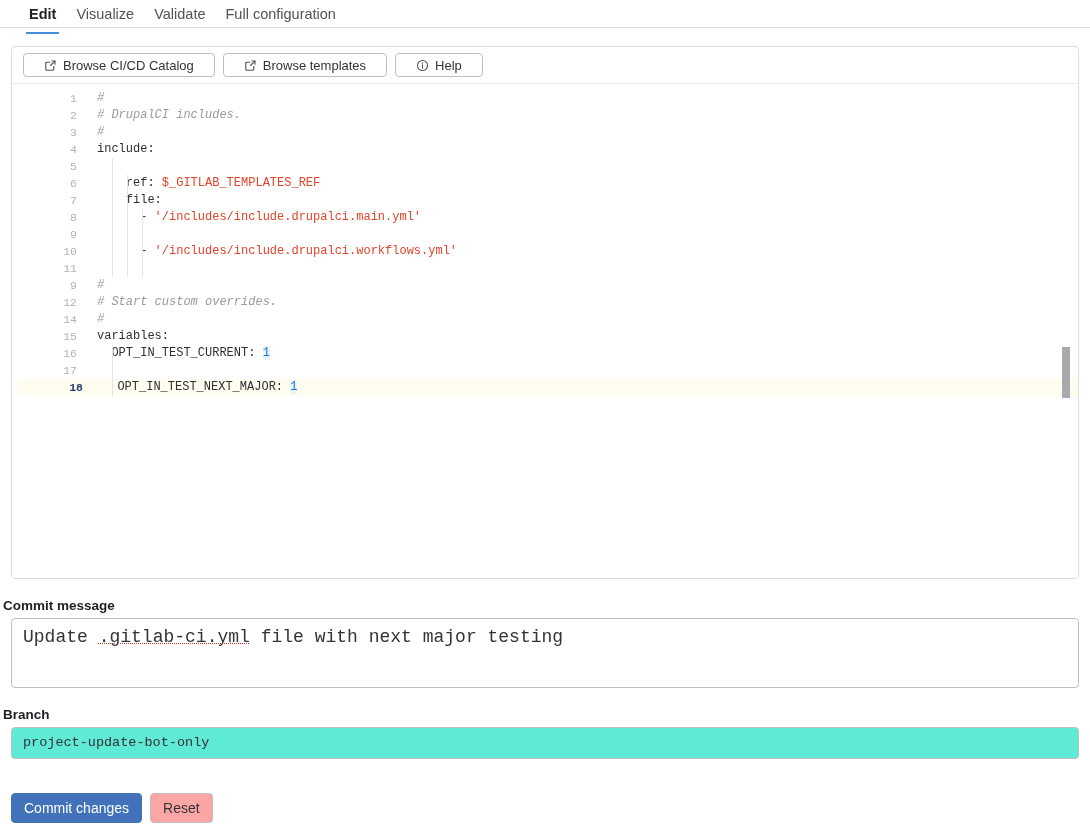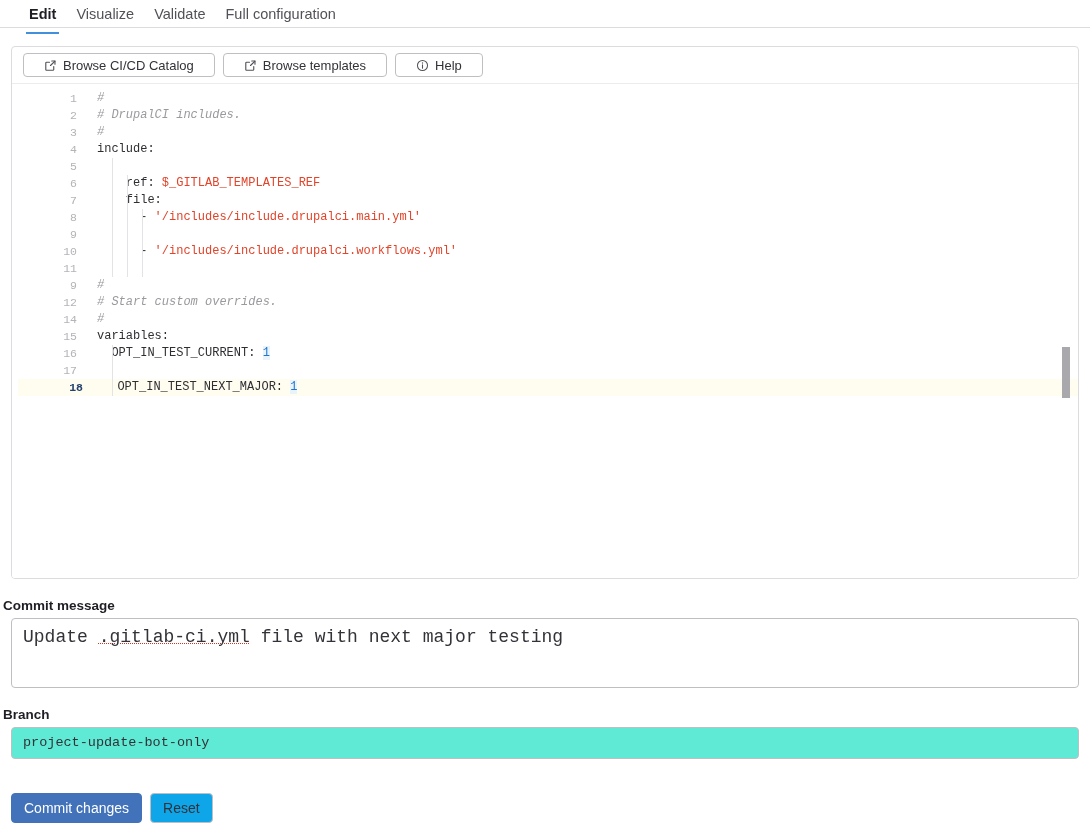--- a/index.html
+++ b/index.html
@@ -236,21 +236,21 @@
     color: #fff;
     font-size: 14px;
     cursor: pointer;
     font-family: "Liberation Sans", sans-serif;
     line-height: 28px;
     box-sizing: border-box;
   }
   .btn-secondary {
     height: 30px;
     padding: 0 12px;
-    background: #0ea5e9;
+    background: #fca5a5;
     border: 1px solid #bfbfc3;
     border-radius: 4px;
     color: #333238;
     font-size: 14px;
     cursor: pointer;
     font-family: "Liberation Sans", sans-serif;
     line-height: 28px;
     box-sizing: border-box;
   }
 </style>

